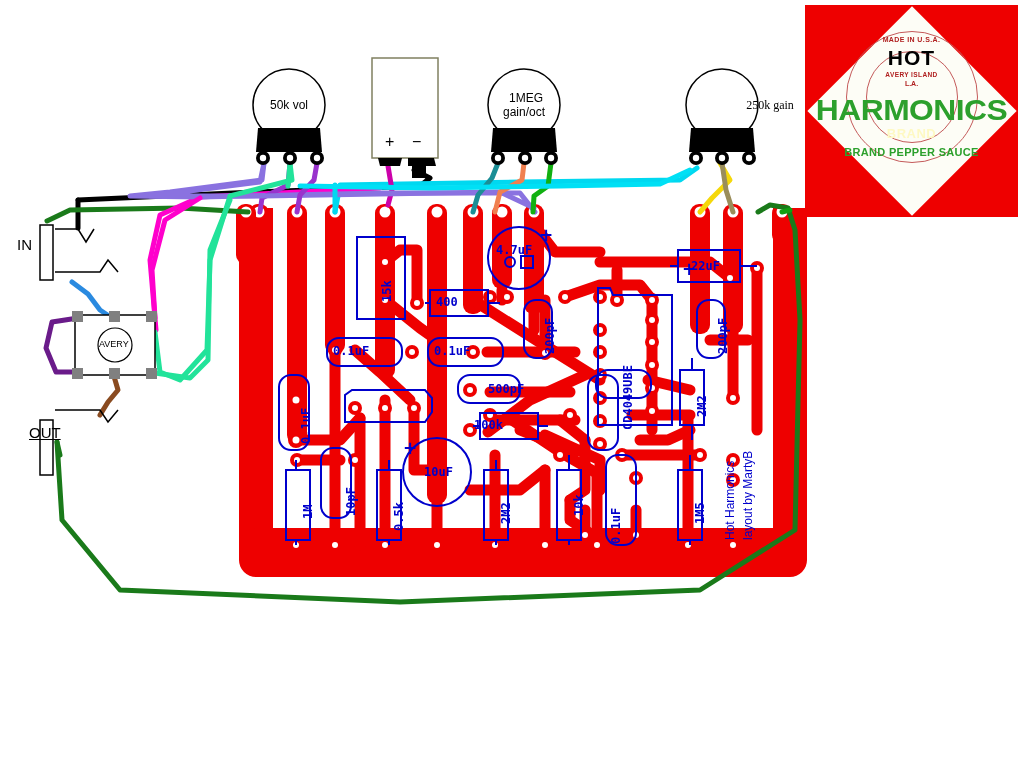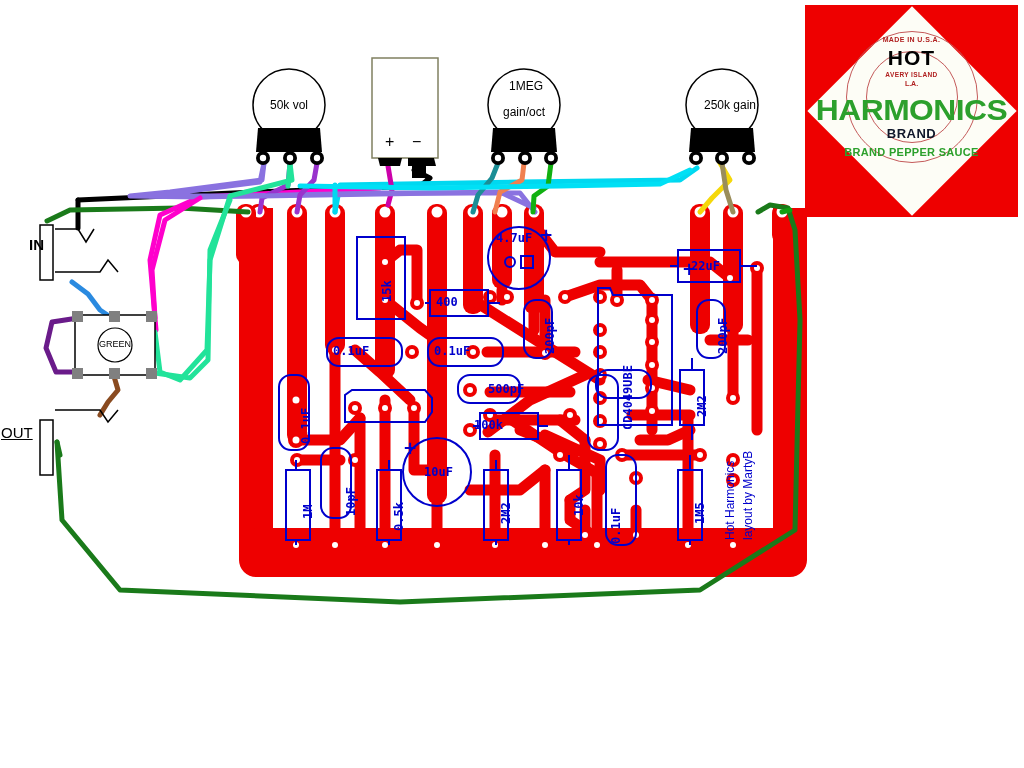--- a/index.html
+++ b/index.html
@@ -17,21 +17,21 @@
         transform:rotate(45deg);}
   #logo .lg-txt{position:absolute;left:0;top:0;width:213px;height:212px;}
   .lgl{position:absolute;width:100%;text-align:center;
        font-family:"Liberation Sans", sans-serif;font-weight:bold;}
   .lg-made{top:31px;font-size:7px;color:#b02020;letter-spacing:.4px;}
   .lg-hot{top:41px;font-size:21px;color:#000000;letter-spacing:1px;}
   .lg-avery{top:66px;font-size:6.5px;color:#b02020;letter-spacing:.4px;}
   .lg-la{top:75px;font-size:7px;color:#b02020;}
   .lg-harm{top:88px;font-size:30px;color:#2ca02c;letter-spacing:-0.5px;
            transform:scaleX(1.06);}
-  .lg-brand{top:121px;font-size:13px;color:#0f172a;letter-spacing:.5px;}
+  .lg-brand{top:121px;font-size:13px;color:#fef9c3;letter-spacing:.5px;}
   .lg-sauce{top:141px;font-size:11px;color:#2ca02c;letter-spacing:.3px;}
   .lg-ring{position:absolute;border:1.2px solid #c45a5a;border-radius:50%;}
   .ring1{left:41px;top:26px;width:130px;height:130px;}
   .ring2{left:61px;top:46px;width:90px;height:90px;}
 
   
   .lbl{position:absolute;color:#0000cc;font-family:"DejaVu Sans Mono", monospace;
        font-size:12px;font-weight:bold;white-space:nowrap;line-height:1;}
   .rot{transform:rotate(-90deg);transform-origin:left top;}
   .credit{position:absolute;color:#0000cc;
@@ -451,38 +451,38 @@
     <div class="lgl lg-hot">HOT</div>
     <div class="lgl lg-avery">AVERY ISLAND</div>
     <div class="lgl lg-la">L.A.</div>
     <div class="lgl lg-harm">HARMONICS</div>
     <div class="lgl lg-brand">BRAND</div>
     <div class="lgl lg-sauce">BRAND PEPPER SAUCE</div>
   </div>
 </div>
 
 <div class="pot-lbl" style="left:253px;top:99px;width:72px;">50k vol</div>
-<div class="pot-lbl" style="left:488px;top:80px;width:76px;">1MEG</div>
+<div class="pot-lbl" style="left:488px;top:92px;width:76px;">1MEG</div>
 <div class="pot-lbl" style="left:488px;top:106px;width:72px;">gain/oct</div>
-<div class="pot-lbl" style="left:686px;top:99px;width:88px;">250k gain</div>
+<div class="pot-lbl" style="left:726px;top:99px;width:88px;font-family:Liberation Serif, serif;">250k gain</div>
 
 <div class="bat-sign" style="left:385px;top:133px;">+</div>
 <div class="bat-sign" style="left:412px;top:133px;">−</div>
 
-<div class="jack-lbl" style="left:29px;top:236px;font-weight:bold;">IN</div>
-<div class="jack-lbl" style="left:1px;top:424px;text-decoration:underline;">OUT</div>
-<div class="sw-lbl" style="left:99px;top:339px;">GREEN</div>
+<div class="jack-lbl" style="left:17px;top:236px;">IN</div>
+<div class="jack-lbl" style="left:29px;top:424px;text-decoration:underline;">OUT</div>
+<div class="sw-lbl" style="left:99px;top:339px;">AVERY</div>
 
 <div class="lbl rot" style="left:381px;top:302px;">15k</div>
 <div class="lbl" style="left:436px;top:296px;">400</div>
 <div class="lbl" style="left:333px;top:345px;">0.1uF</div>
 <div class="lbl" style="left:434px;top:345px;">0.1uF</div>
 <div class="lbl rot" style="left:300px;top:444px;">0.1uF</div>
 <div class="lbl rot" style="left:610px;top:544px;">0.1uF</div>
-<div class="lbl" style="left:496px;top:232px;">4.7uF</div>
+<div class="lbl" style="left:496px;top:244px;">4.7uF</div>
 <div class="lbl" style="left:691px;top:260px;">22uF</div>
 <div class="lbl" style="left:424px;top:466px;text-align:center;">10uF</div>
 <div class="lbl" style="left:488px;top:383px;">500pF</div>
 <div class="lbl rot" style="left:345px;top:516px;">10pF</div>
 <div class="lbl rot" style="left:544px;top:354px;">200pF</div>
 <div class="lbl rot" style="left:717px;top:354px;">200pF</div>
 <div class="lbl" style="left:474px;top:419px;">100k</div>
 <div class="lbl rot" style="left:302px;top:519px;">1M</div>
 <div class="lbl rot" style="left:393px;top:531px;">0.5k</div>
 <div class="lbl rot" style="left:500px;top:524px;">2M2</div>

